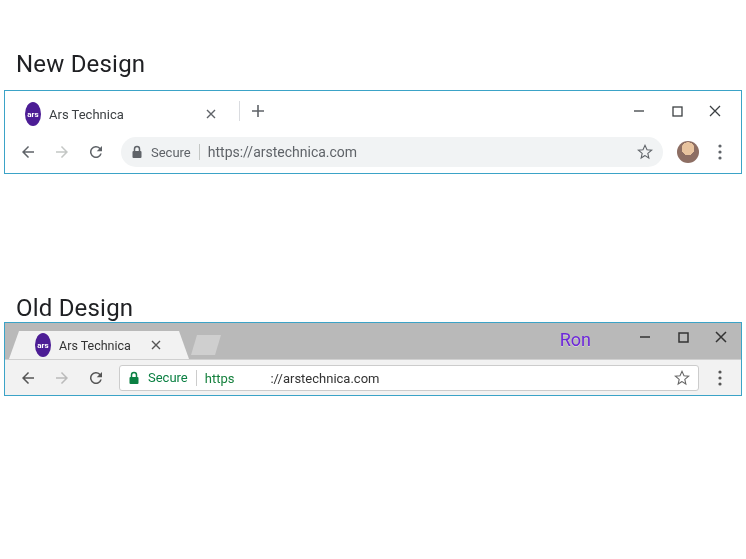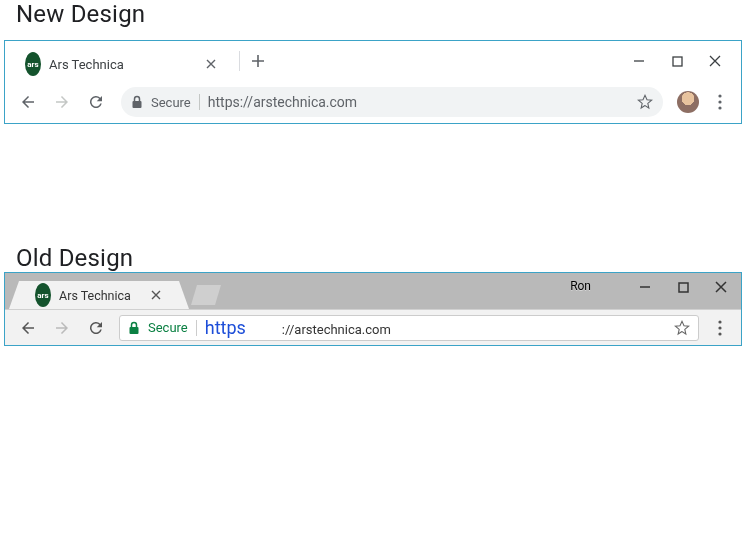--- a/index.html
+++ b/index.html
@@ -10,21 +10,21 @@
     height: 559px;
     padding: 0;
   }
   .section-label {
     font-size: 24px;
     font-weight: 400;
     color: #202124;
     margin-left: 16px;
     letter-spacing: 0.2px;
   }
-  .label-new { margin-bottom: 12px; }
+  .label-new { margin-top: 50px; margin-bottom: 12px; }
   .label-old { margin-top: 120px; }
 
   
   .browser-new {
     margin: 0 4px;
     border: 1px solid #3ba3c7;
     background: #fff;
   }
   .new-tabstrip {
     display: flex;
@@ -41,21 +41,21 @@
     margin-left: 6px;
     margin-top: 6px;
     border-top-left-radius: 8px;
     border-top-right-radius: 8px;
     background: #fff;
     min-width: 220px;
     gap: 8px;
   }
   .favicon-ars {
     width: 16px; height: 24px; border-radius: 50%;
-    background: #14532d;
+    background: #4c1d95;
     color: #fff;
     font-size: 8px;
     font-weight: 700;
     display: flex; align-items: center; justify-content: center;
     flex-shrink: 0;
   }
   .tab-title {
     font-size: 13px;
     color: #3c4043;
     flex: 1;
@@ -160,21 +160,21 @@
   .old-newtab {
     width: 30px; height: 20px;
     background: #cfcfcf;
     margin-left: 2px;
     margin-bottom: 4px;
     clip-path: polygon(6px 0, 100% 0, calc(100% - 6px) 100%, 0 100%);
     cursor:pointer;
   }
   .old-user-label {
     position:absolute; right: 150px; top: 6px;
-    font-size: 12px; color:#000000;
+    font-size: 18px; color:#6d28d9;
     text-shadow: 0 1px 0 rgba(255,255,255,0.4);
   }
   .old-win-controls {
     position:absolute; right: 12px; top: 6px;
     display:flex; gap:22px;
   }
   .old-toolbar {
     height: 36px;
     background: #f2f2f2;
     border-top: 1px solid #d0d0d0;
@@ -188,21 +188,21 @@
     background: #fff;
     border: 1px solid #ccc;
     border-radius: 3px;
     display:flex; align-items:center;
     padding: 0 8px;
     gap:8px;
     margin: 0 4px;
   }
   .lock-green { color:#0b8043; display:flex; }
   .secure-text-old { font-size:13px; color:#0b8043; }
-  .url-scheme { font-size:18px; color:#1d4ed8; }
+  .url-scheme { font-size:13px; color:#15803d; }
   .url-rest { font-size:13px; color:#333;margin-left:36px; }
   .omni-divider-old { width:1px; height:16px; background:#ccc; }
 </style>
 </head>
 <body>
 
 <div class="section-label label-new">New Design</div>
 
 <div class="browser-new">
   <div class="new-tabstrip">

